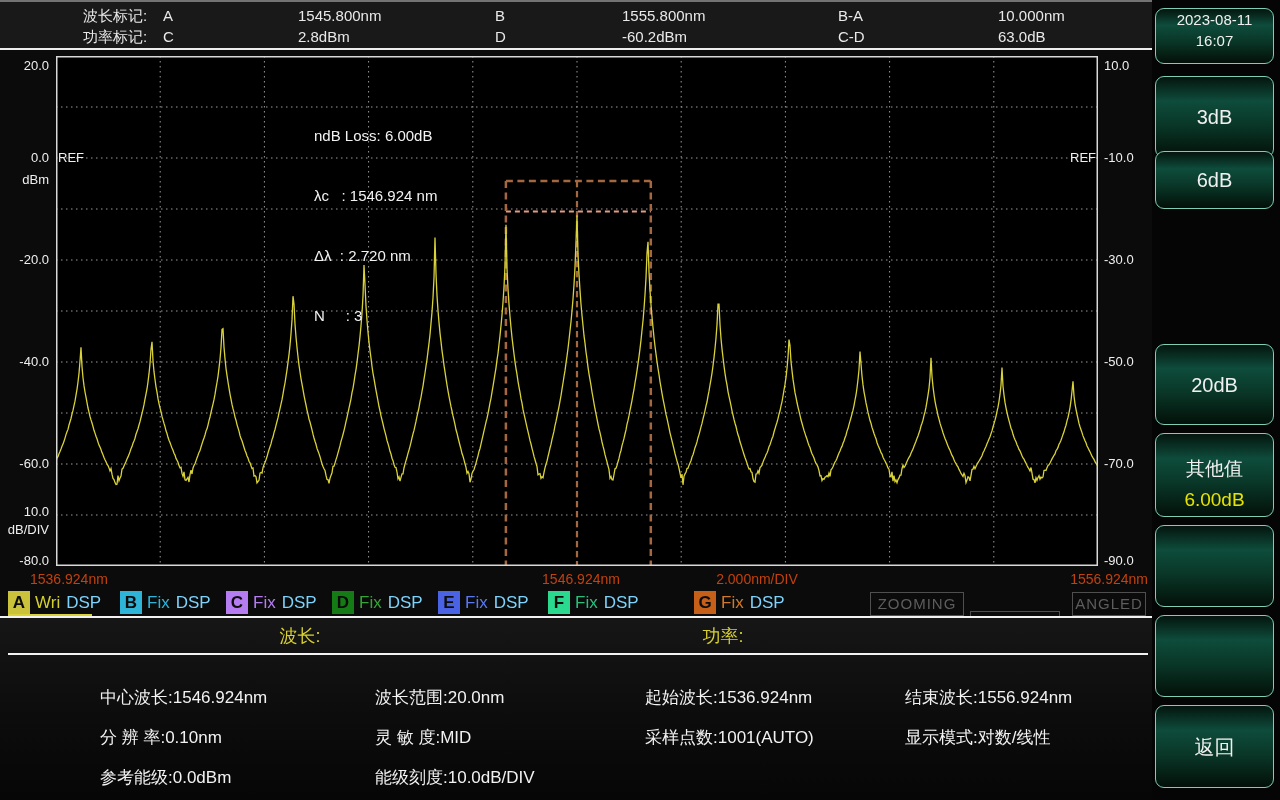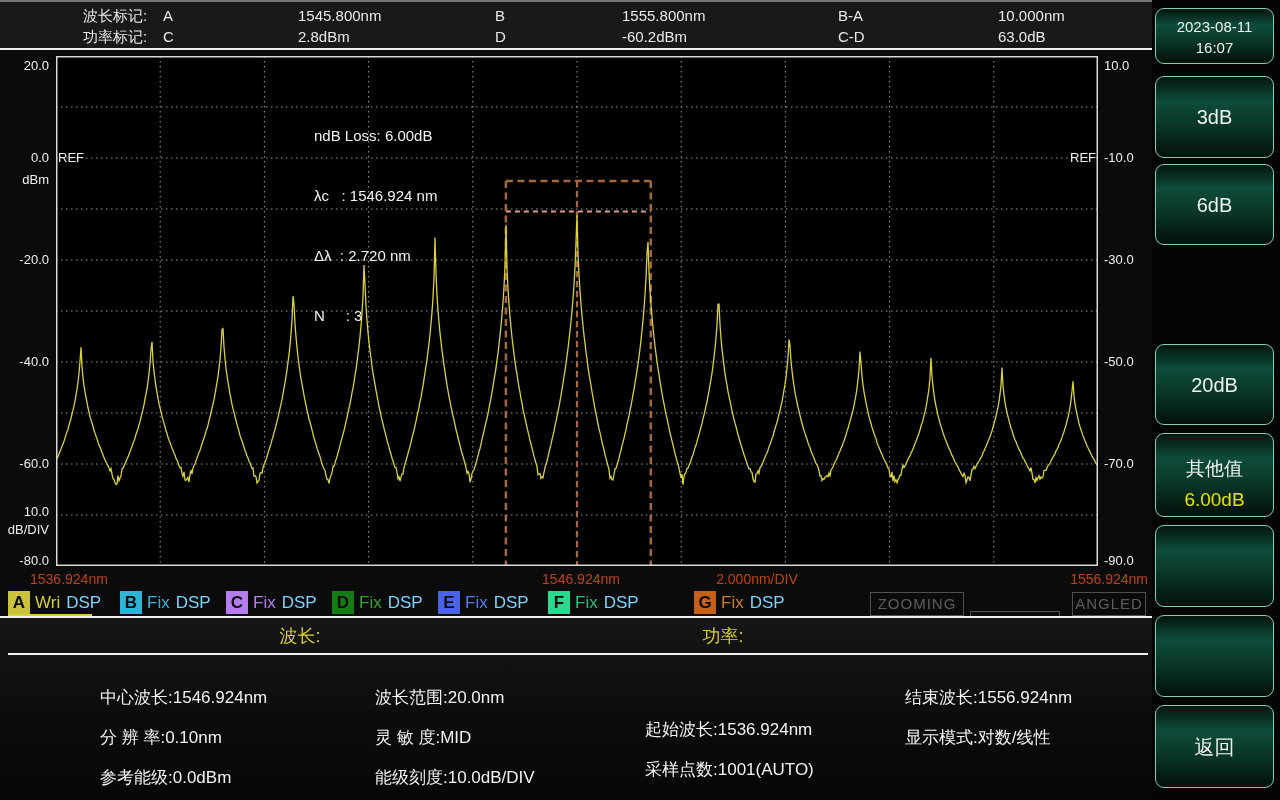--- a/index.html
+++ b/index.html
@@ -43,34 +43,34 @@
   .sb0{left:870px;width:92px;} .sb1{left:970px;width:88px;margin-top:19px;} .sb2{left:1072px;width:72px;}
   .sep-line{position:absolute;left:0;top:616px;width:1152px;height:2px;background:#f2f2f2;}
 
   
   .bottom-panel{position:absolute;left:0;top:618px;width:1152px;height:182px;
     background:linear-gradient(180deg,#161616 0%,#0c0c0c 55%,#060606 100%);}
   .sect-header{position:absolute;top:6px;font-size:18px;color:#d8cf30;transform:translateX(-50%);white-space:nowrap;}
   .sh-wl{left:300px;} .sh-pw{left:723px;}
   .header-line{position:absolute;left:8px;top:35px;width:1140px;height:2px;background:#f2f2f2;}
   .param{position:absolute;font-size:17px;color:#f2f2f2;white-space:nowrap;}
-  .pc0{left:100px;} .pc1{left:375px;} .pc2{left:645px;margin-top:32px;} .pc3{left:905px;}
+  .pc0{left:100px;} .pc1{left:375px;} .pc2{left:645px;} .pc3{left:905px;}
   .pr0{top:68px;} .pr1{top:108px;} .pr2{top:148px;}
 
   
   .sidebar{position:absolute;left:1152px;top:0;width:128px;height:800px;background:#050505;}
   .skey{position:absolute;left:3px;width:119px;box-sizing:border-box;border:1px solid #7ecdb4;border-radius:9px;
     background:linear-gradient(180deg,#04150e 0%,#0d4737 22%,#11594536 0%);
     background:linear-gradient(180deg,#04150e 0%,#0e4c3b 30%,#093526 62%,#031009 100%);
     color:#f0f0f0;text-align:center;cursor:pointer;}
-  .skey-date{top:8px;height:56px;font-size:15px;line-height:21px;padding-top:7px;}
+  .skey-date{top:8px;height:56px;font-size:15px;line-height:21px;}
   .skey-label{position:absolute;left:0;width:100%;top:50%;transform:translateY(-50%);font-size:20px;}
   .skey-2line .skey-top{position:absolute;left:0;width:100%;top:22px;font-size:19px;}
   .skey-2line .skey-val{position:absolute;left:0;width:100%;top:55px;font-size:19px;color:#e8e400;}
-  .k0{top:76px;height:82px;} .k1{top:164px;height:81px;} .k2{top:255px;height:81px;}
+  .k0{top:76px;height:82px;} .k1{top:151px;height:58px;} .k2{top:255px;height:81px;}
   .k3{top:344px;height:81px;} .k4{top:433px;height:84px;} .k5{top:525px;height:82px;}
   .k6{top:615px;height:82px;} .k7{top:705px;height:83px;}
 </style>
 </head>
 <body>
 
 <div class="screen">
 
   <div class="marker-bar">
     <div class="mrow1">

